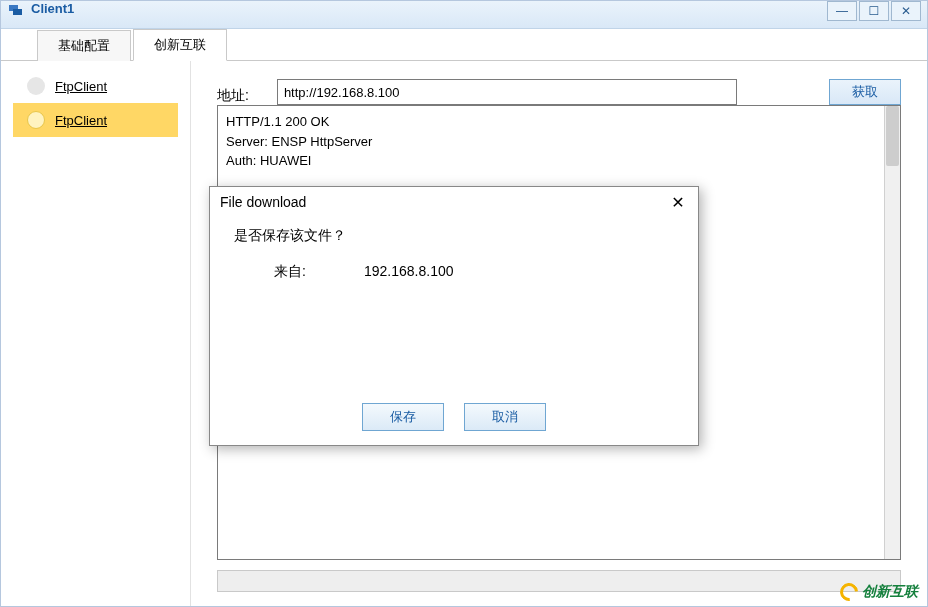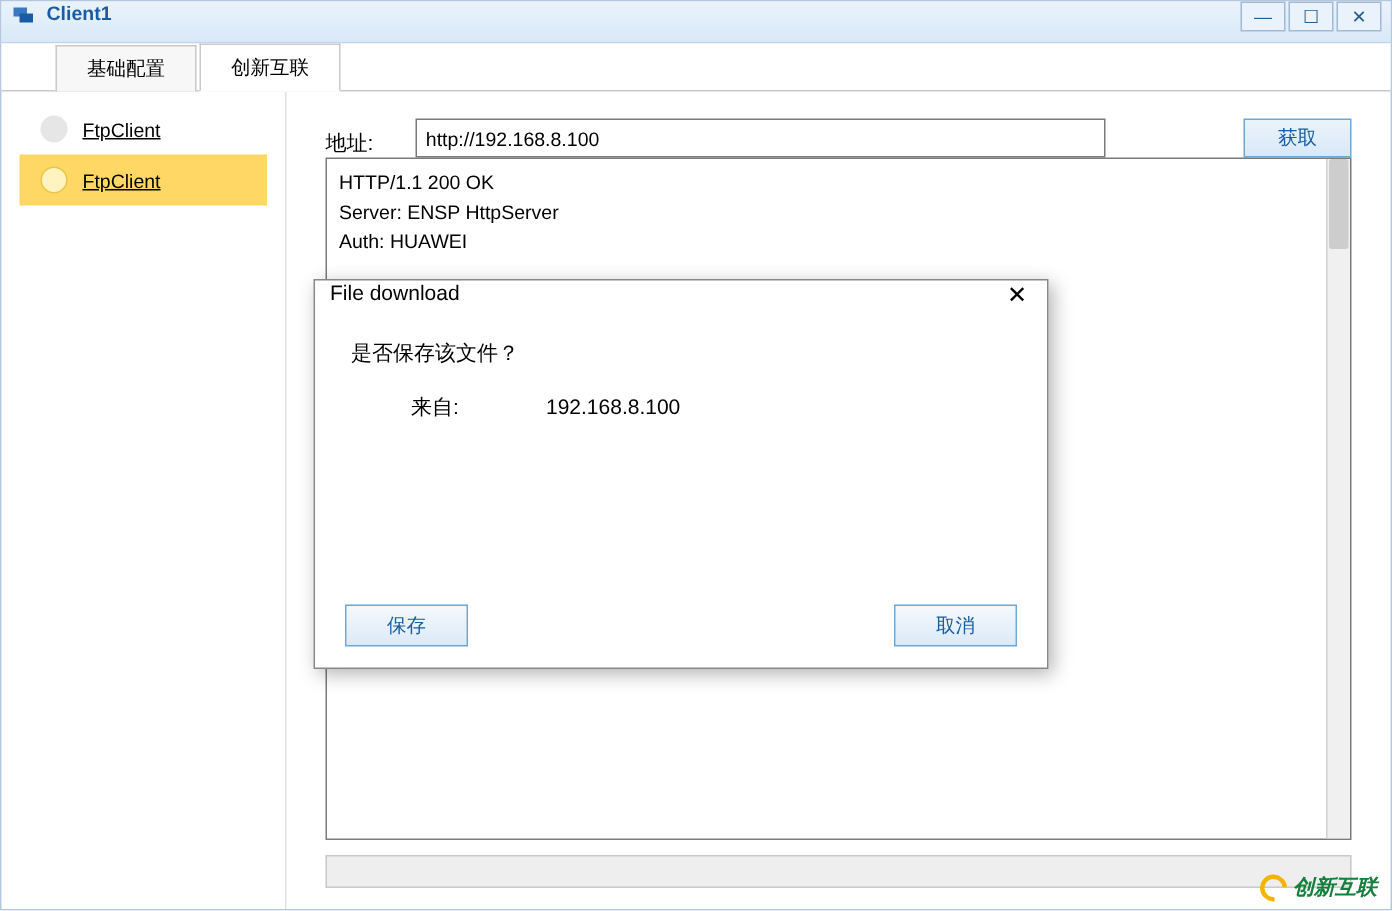--- a/index.html
+++ b/index.html
@@ -35,28 +35,28 @@
 
 .response-box { flex: 1; border: 1px solid #7a7a7a; padding: 6px 8px; font-size: 13px; line-height: 1.5; font-family: "SimSun", serif; white-space: pre; overflow: hidden; position: relative; }
 .response-box .scrollbar { position: absolute; right: 0; top: 0; bottom: 0; width: 16px; background: #f0f0f0; border-left: 1px solid #d0d0d0; }
 .response-box .scrollbar .thumb { position: absolute; top: 0; left: 1px; right: 1px; height: 60px; background: #cdcdcd; border-radius: 2px; }
 
 .status-bar { height: 22px; margin-top: 10px; background: #eeeeee; border: 1px solid #c9c9c9; }
 
 
 .dialog-overlay { position: absolute; left: 0; top: 0; right: 0; bottom: 0; pointer-events: none; }
 .dialog { position: absolute; left: 209px; top: 186px; width: 490px; height: 260px; background: #fff; border: 1px solid #888; box-shadow: 3px 3px 12px rgba(0,0,0,0.3); pointer-events: auto; display: flex; flex-direction: column; }
-.dialog-title { height: 30px; display: flex; padding: 0 10px; font-size: 14px; }
+.dialog-title { height: 30px; display: flex; align-items: center; padding: 0 10px; font-size: 14px; }
 .dialog-title .spacer { flex: 1; }
 .dialog-close { width: 20px; height: 20px; font-size: 16px; display: flex; align-items: center; justify-content: center; cursor: pointer; }
 .dialog-body { flex: 1; padding: 10px 24px 0 24px; font-size: 14px; }
 .dlg-q { margin-bottom: 18px; }
 .dlg-row { display: flex; margin-bottom: 12px; padding-left: 40px; }
 .dlg-key { width: 90px; }
-.dialog-buttons { padding: 8px 20px 14px; display: flex; justify-content: space-between; gap: 20px; }
+.dialog-buttons { padding: 8px 20px 14px; display: flex; justify-content: center; gap: 20px; }
 .dlg-btn { width: 82px; height: 28px; background: linear-gradient(#f4f9fd,#dbeaf7); border: 1px solid #6fa6d2; color: #1a5ca3; font-size: 13px; cursor: pointer; }
 
 .watermark { position: absolute; right: 10px; bottom: 6px; font-size: 14px; font-style: italic; color: #15803d; display: flex; align-items: center; font-weight: bold; }
 .watermark .logo-c { width: 18px; height: 18px; border: 3px solid #f5b400; border-right-color: transparent; border-radius: 50%; margin-right: 4px; transform: rotate(40deg); }
 </style>
 </head>
 <body>
 
 <div class="window">
 

